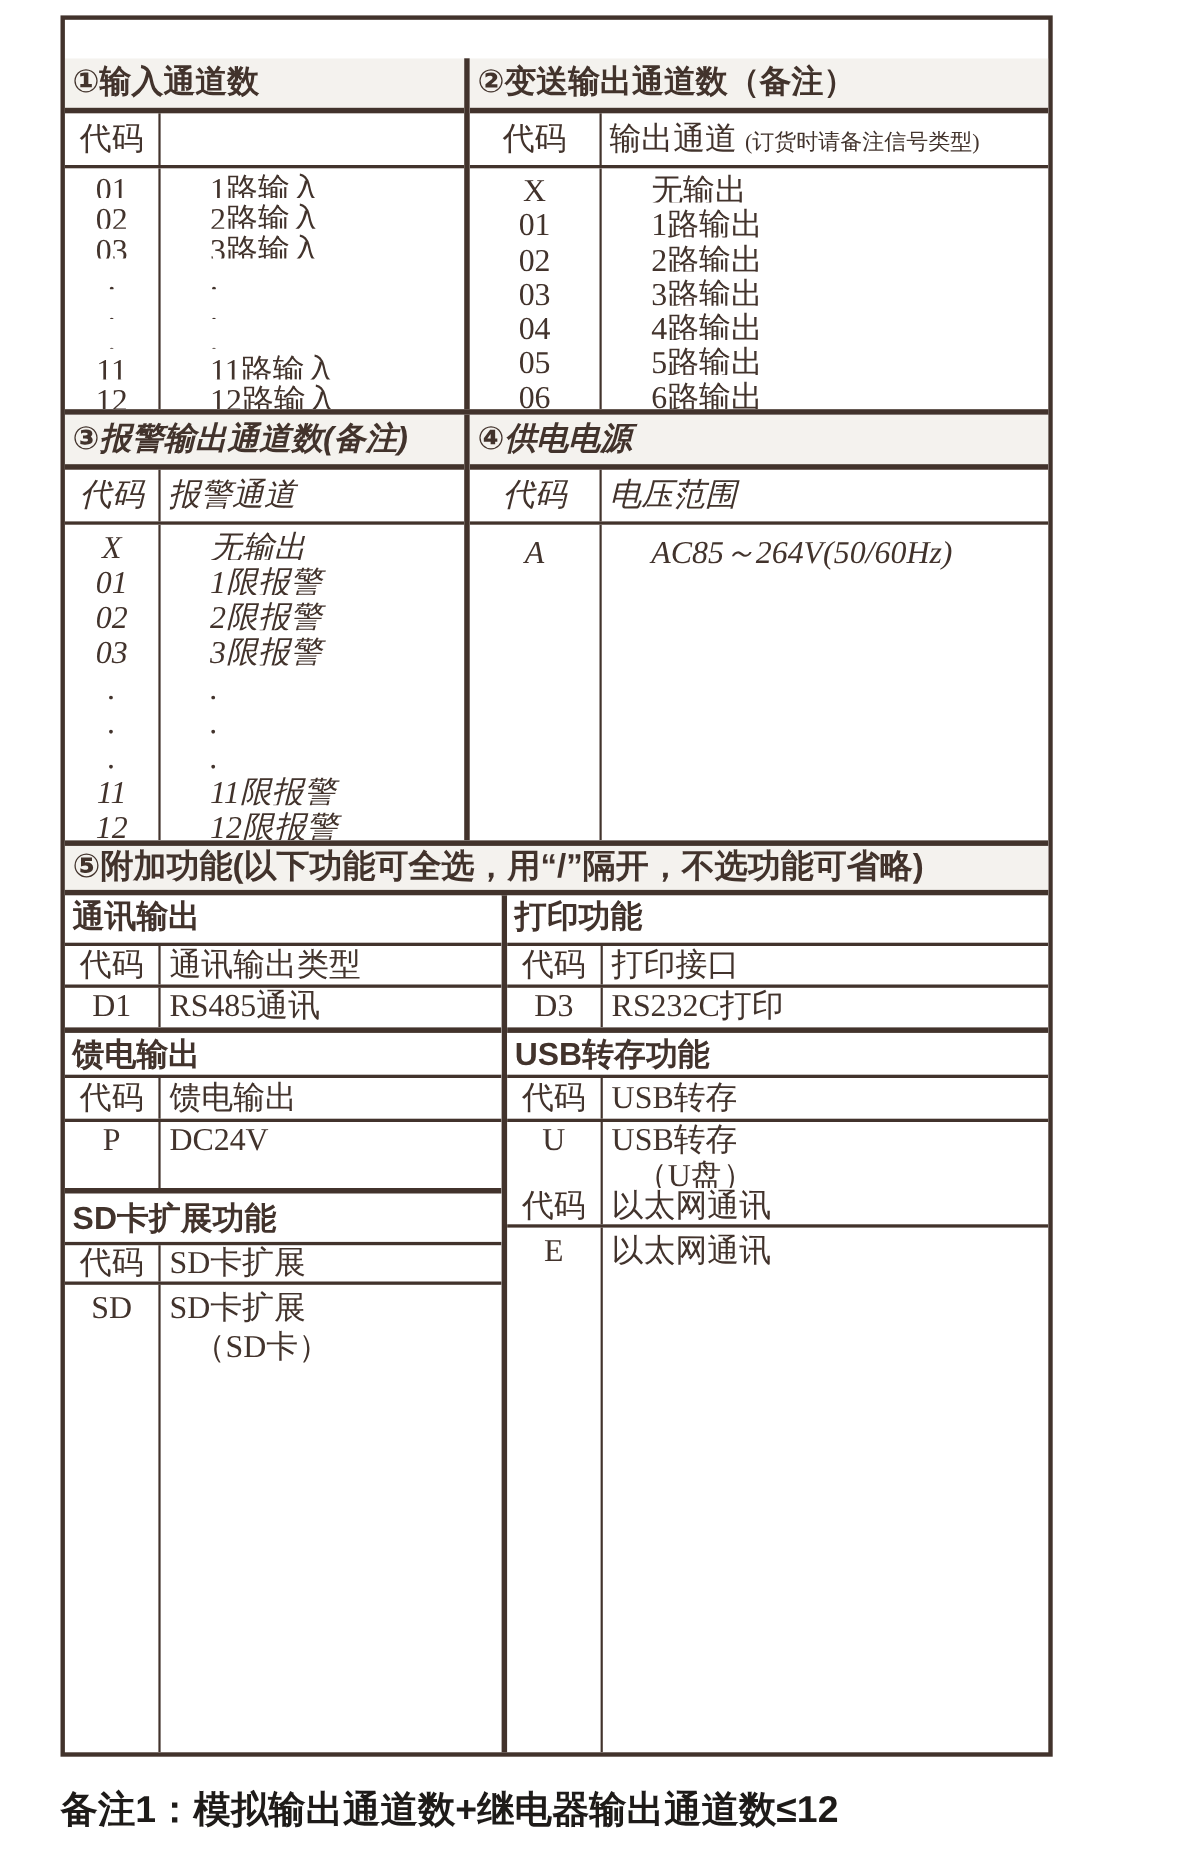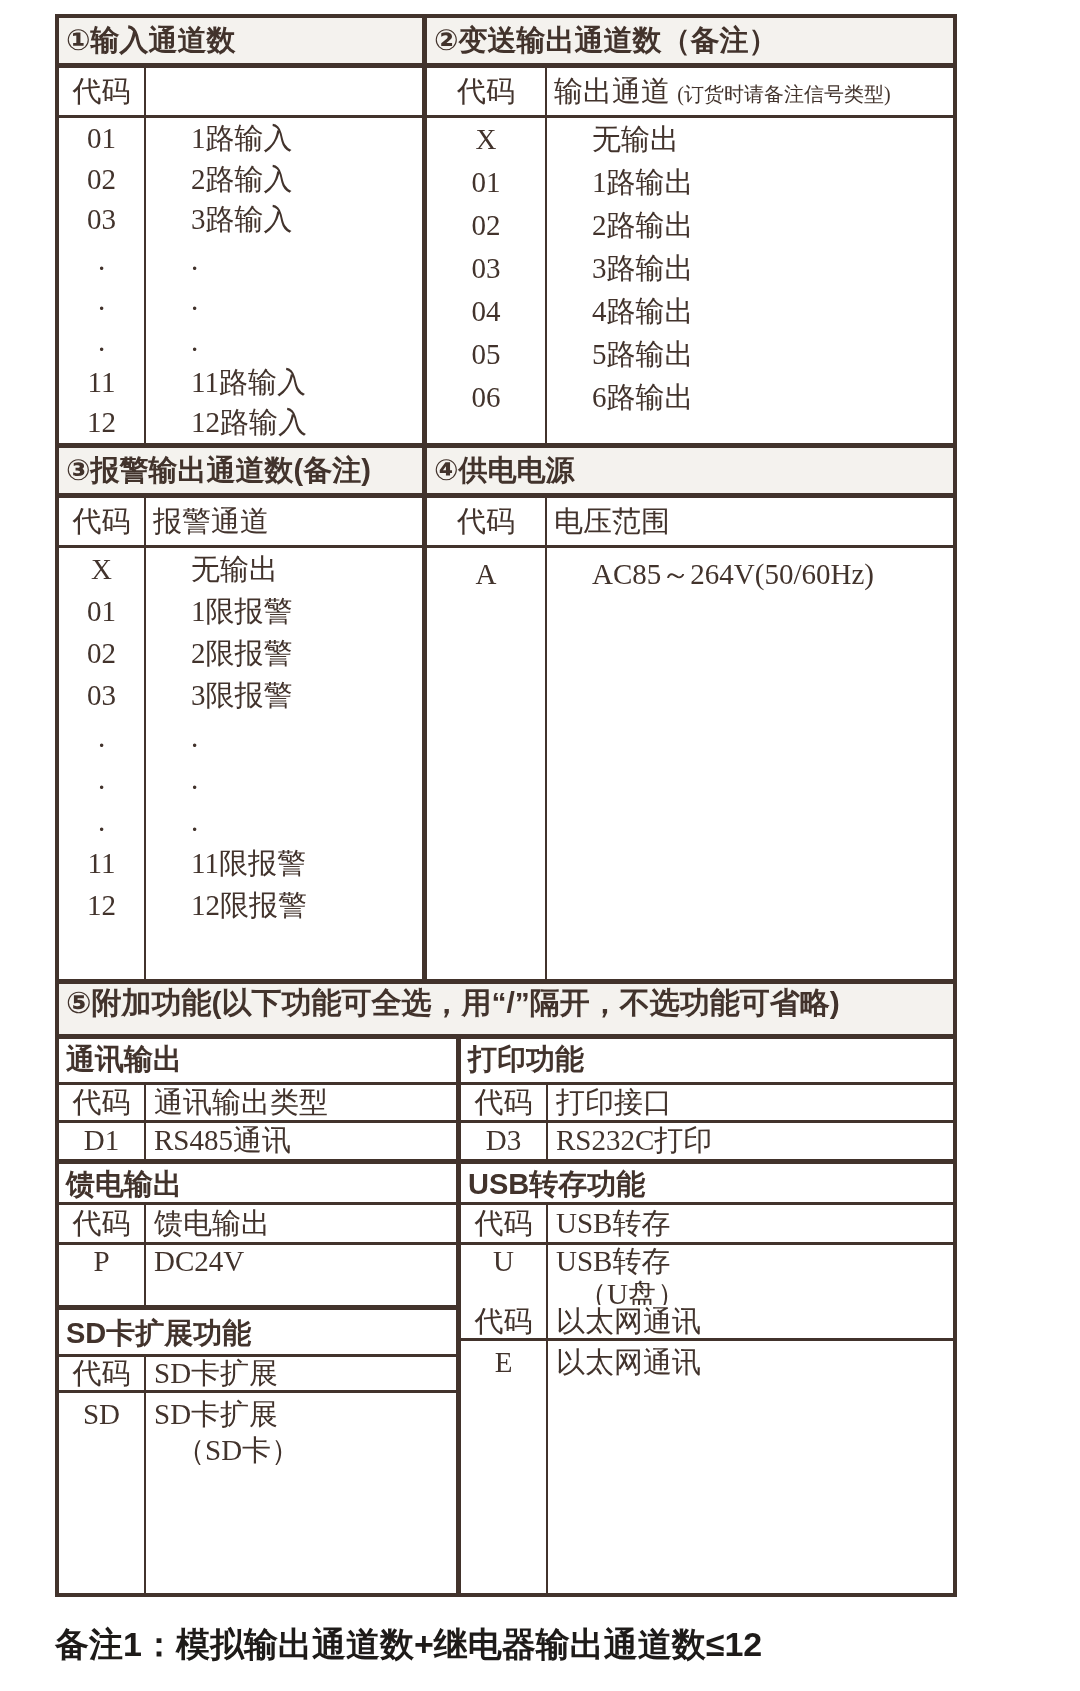--- a/index.html
+++ b/index.html
@@ -37,32 +37,32 @@
   .ccol{border-right:2px solid var(--ink);display:flex;flex-direction:column;}
   .dcol{flex:1;display:flex;flex-direction:column;}
   .cell{font-size:29px;white-space:nowrap;overflow:hidden;}
   .ccol .cell{text-align:center;}
   .dcol .cell{padding-left:7px;}
   
   .wA .ccol,.wA .code{width:87px;}
   .wB .ccol,.wB .code{width:120px;}
   .wC .ccol,.wC .code{width:87px;}
   
-  .secA{height:425px;}
+  .secA{height:319px;margin-top:35px;}
   .secA .half.l{width:368px;}
   .s1 .cell{height:40.6px;line-height:40.6px;}
   .s2 .cell{height:43px;line-height:43px;}
   
-  .secB{height:536px;border-top:5px solid var(--ink);}
+  .secB{height:392px;border-top:5px solid var(--ink);font-style:italic;}
   .secB .half.l{width:368px;}
   .s3 .cell{height:42px;line-height:42px;}
   .s4 .cell{height:52px;line-height:52px;}
   
   .banner{
-    height:60px;border-top:5px solid var(--ink);border-bottom:5px solid var(--ink);
+    height:50px;border-top:5px solid var(--ink);border-bottom:5px solid var(--ink);
     background:var(--band);font-family:"Liberation Sans","DejaVu Sans",sans-serif;
     font-weight:bold;font-size:30px;line-height:37px;padding-left:7px;
     white-space:nowrap;overflow:hidden;
   }
   
   .secC{flex:1;}
   .secC .half.l{width:402px;}
   .c-band{
     background:#fff;border-bottom:3px solid var(--ink);
     font-family:"Liberation Sans","DejaVu Sans",sans-serif;font-weight:bold;

